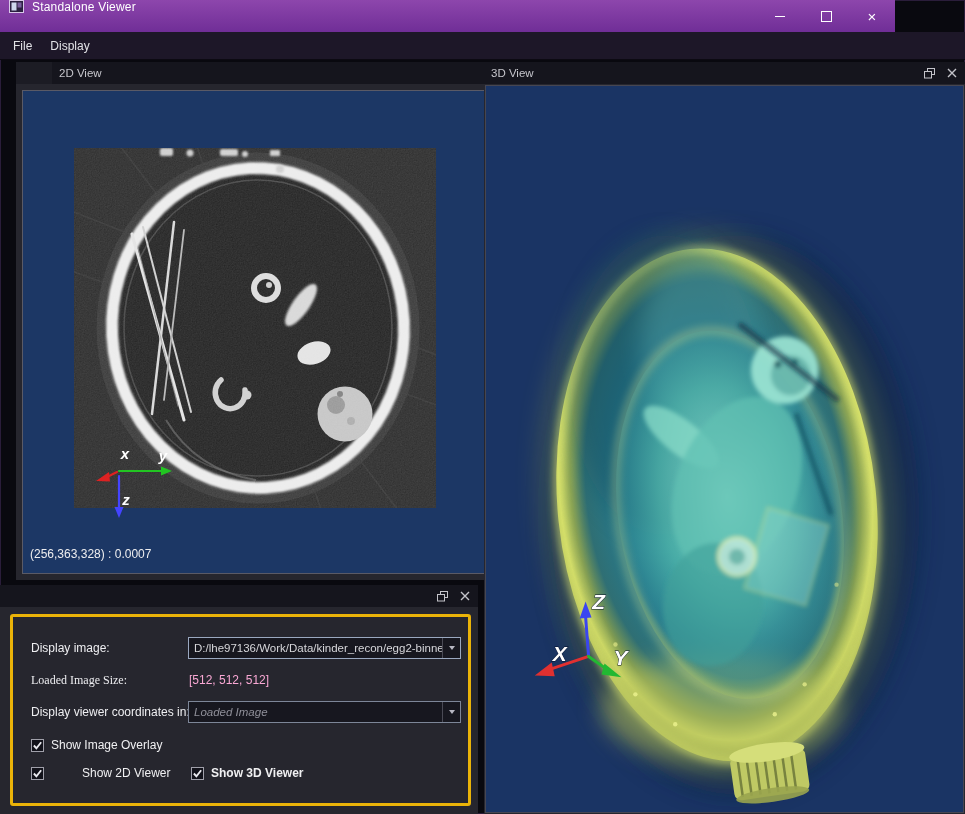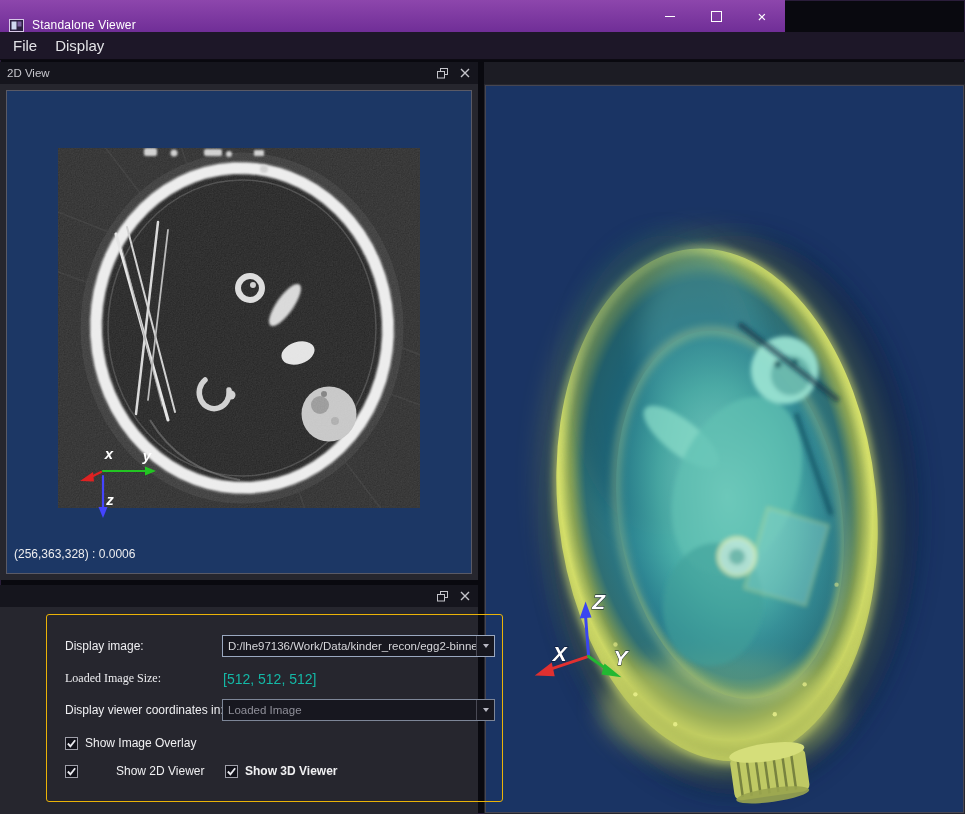--- a/index.html
+++ b/index.html
@@ -3,70 +3,70 @@
 <meta charset="utf-8">
 <style>
   html,body{margin:0;padding:0;background:#06060b;}
   #app{
     position:relative;width:965px;height:814px;overflow:hidden;
     font-family:"Liberation Sans",sans-serif;background:#09090f;
     outline:1px solid #2a1d3a;outline-offset:-1px;
   }
   
   .titlebar{
-    position:absolute;left:0;top:0;width:785px;height:32px;
+    position:absolute;left:0;top:0;width:895px;height:32px;
     background:linear-gradient(180deg,#8d46ac,#702e97);
-    display:flex;align-items:flex-end;color:#fff;
+    display:flex;align-items:flex-start;color:#fff;
   }
   .titlebar .app-icon{margin:0 8px 0 9px;display:flex;}
   .titlebar .title{font-size:12px;letter-spacing:.2px;}
   .win-btns{margin-left:auto;display:flex;height:32px;}
   .win-btn{width:46px;height:32px;display:flex;align-items:center;justify-content:center;color:#fff;}
   .glyph-min{width:10px;height:1px;background:#fff;display:block;}
   .glyph-max{width:9px;height:9px;border:1px solid #fff;display:block;}
   .glyph-close{font-size:15px;line-height:1;}
   .menubar{
     position:absolute;left:0;top:32px;width:965px;height:28px;
     background:#1d1728;display:flex;align-items:center;padding-left:4px;box-sizing:border-box;
     border-bottom:1px solid #0c0a12;
   }
-  .menu-item{font-size:15px;color:#e2e2e6;padding:4px 9px;}
+  .menu-item{font-size:12px;color:#e2e2e6;padding:4px 9px;}
   
   .dock{position:absolute;background:#1c1c24;}
   .dock-titlebar{
     height:22px;background:#15151d;color:#c6c6cc;font-size:11.5px;
     display:flex;align-items:center;justify-content:space-between;padding:0 6px 0 7px;
   }
   .dock-btns{display:flex;gap:9px;align-items:center;}
   .dock-btn{width:14px;height:14px;display:flex;align-items:center;justify-content:center;}
   .dock-body{position:absolute;left:0;top:22px;right:0;bottom:0;background:#26262e;}
-  .dock-2d{left:0;top:62px;width:478px;height:518px;}
+  .dock-2d{left:16px;top:62px;width:478px;height:518px;padding-left:36px;}
   .dock-3d{left:484px;top:62px;width:481px;height:752px;}
   .dock-ctl{left:0;top:585px;width:478px;height:229px;}
   .viewport{position:absolute;background:#1c3765;}
   .viewport-2d{left:6px;top:6px;right:6px;bottom:6px;border:1px solid #5a5a66;}
   .viewport-3d{left:1px;top:1px;right:1px;bottom:1px;border:1px solid #464652;}
   .ct{position:absolute;left:51px;top:57px;width:362px;height:360px;}
   .axis2d{position:absolute;left:60px;top:340px;width:110px;height:130px;}
   .egg3d{position:absolute;left:0;top:0;width:100%;height:100%;}
   .coords{position:absolute;left:7px;bottom:12px;color:#ededef;font-size:12px;}
   
   .panel-frame{
     position:absolute;left:10px;top:7px;width:455px;height:186px;
-    border:1px solid #eab308;border-radius:3px;margin-left:36px;
+    border:3px solid #eab308;border-radius:3px;
   }
   .row-label{position:absolute;font-size:12px;color:#eeeef1;white-space:nowrap;}
-  .row-value{position:absolute;font-size:14px;color:#14b8a6;white-space:nowrap;}
+  .row-value{position:absolute;font-size:12px;color:#f9a8d4;white-space:nowrap;}
   .combo{
     position:absolute;width:273px;height:22px;background:#17171f;
     border:1px solid #9aa8c0;box-sizing:border-box;display:flex;align-items:center;
   }
   .combo.disabled{border-color:#7d8698;}
   .combo-text{flex:1;padding:0 5px;font-size:11.5px;color:#d6d6da;white-space:nowrap;overflow:hidden;}
-  .combo.disabled .combo-text{color:#8f8f99;}
+  .combo.disabled .combo-text{color:#8f8f99;font-style:italic;}
   .combo-arrow{width:17px;align-self:stretch;border-left:1px solid #4a4a55;display:flex;align-items:center;justify-content:center;}
   .tri-down{width:0;height:0;border-left:3.5px solid transparent;border-right:3.5px solid transparent;border-top:4.5px solid #b8b8c2;}
   .cbrow{position:absolute;display:flex;align-items:center;gap:7px;font-size:12px;color:#f0f0f2;}
   .cbox{width:13px;height:13px;background:#12121a;border:1px solid #a0a0aa;box-sizing:border-box;
         display:flex;align-items:center;justify-content:center;}
 </style>
 </head>
 <body>
 
 <div id="app">
@@ -177,26 +177,42 @@
             <line x1="34" y1="41" x2="25" y2="45.5" stroke="#dd2222" stroke-width="2.2"></line>
             <polygon points="26,41 13,50 27,50.5" fill="#dd2222"></polygon>
           </g>
           <g fill="#ffffff" font-size="15" font-style="italic" font-weight="bold" text-anchor="middle">
             <text x="42" y="28">x</text>
             <text x="80" y="30">y</text>
             <text x="43" y="74">z</text>
           </g>
         </svg>
 
-        <div class="coords">(256,363,328) : 0.0006</div>
+        <div class="coords">(256,363,328) : 0.0007</div>
       </div>
     </div>
   </div>
 
   <div class="dock dock-3d">
+    <div class="dock-titlebar">
+      <span>3D View</span>
+      <div class="dock-btns">
+        <span class="dock-btn">
+          <svg width="11" height="11" viewBox="0 0 11 11">
+            <rect x="3.5" y="0.5" width="7" height="6" fill="none" stroke="#c4c4ca"></rect>
+            <rect x="0.5" y="3.5" width="7" height="6.5" fill="#15151d" stroke="#c4c4ca"></rect>
+          </svg>
+        </span>
+        <span class="dock-btn">
+          <svg width="10" height="10" viewBox="0 0 10 10">
+            <path d="M1,1 L9,9 M9,1 L1,9" stroke="#c4c4ca" stroke-width="1.4"></path>
+          </svg>
+        </span>
+      </div>
+    </div>
     <div class="dock-body">
       <div class="viewport viewport-3d">
         <svg class="egg3d" viewBox="0 0 479 728" preserveAspectRatio="none">
           <defs>
             <radialGradient id="eggGrad" cx="50%" cy="47%" r="52%">
               <stop offset="0" stop-color="#5fc8ba"></stop>
               <stop offset="0.38" stop-color="#37a2a3"></stop>
               <stop offset="0.6" stop-color="#27798b"></stop>
               <stop offset="0.78" stop-color="#2f6f74"></stop>
               <stop offset="0.87" stop-color="#7e9a52"></stop>

